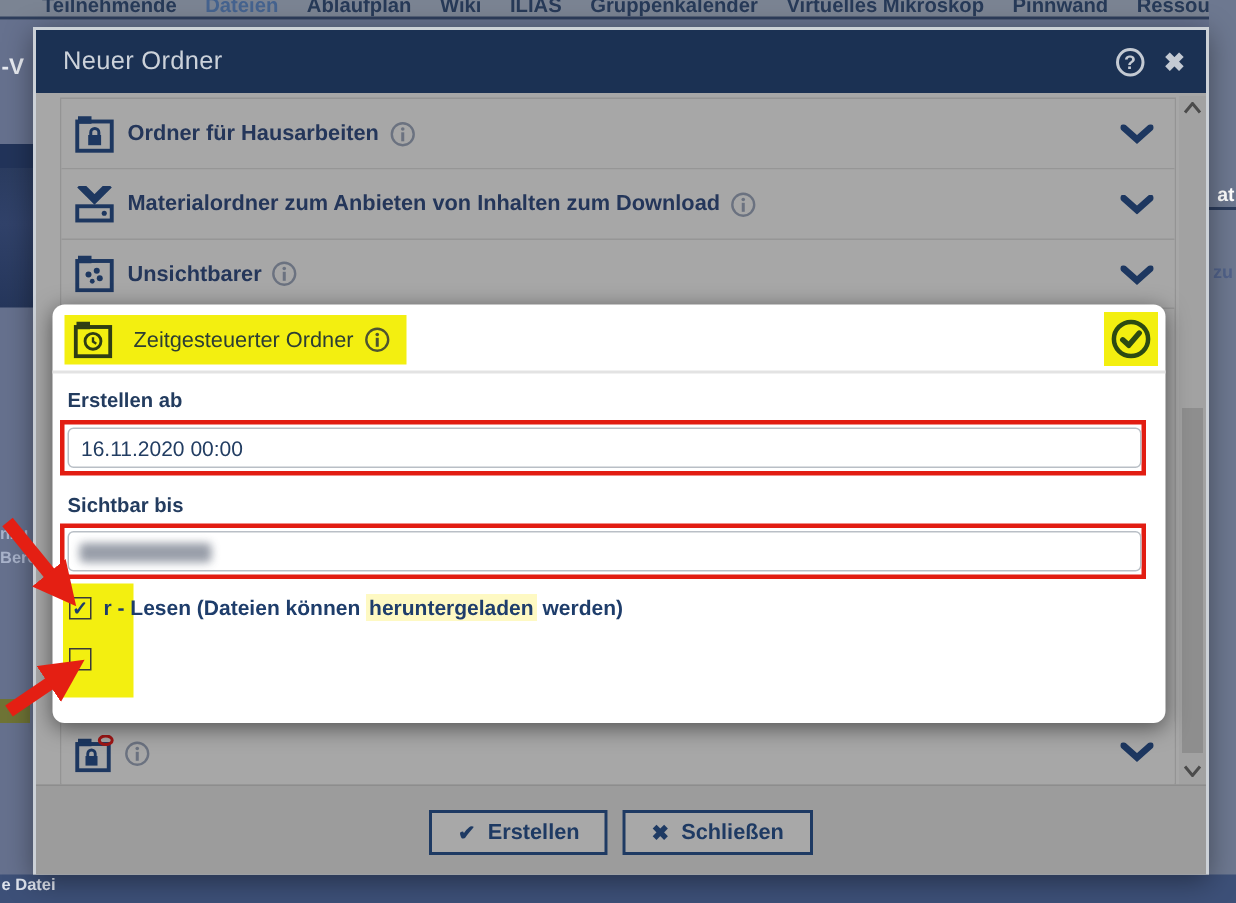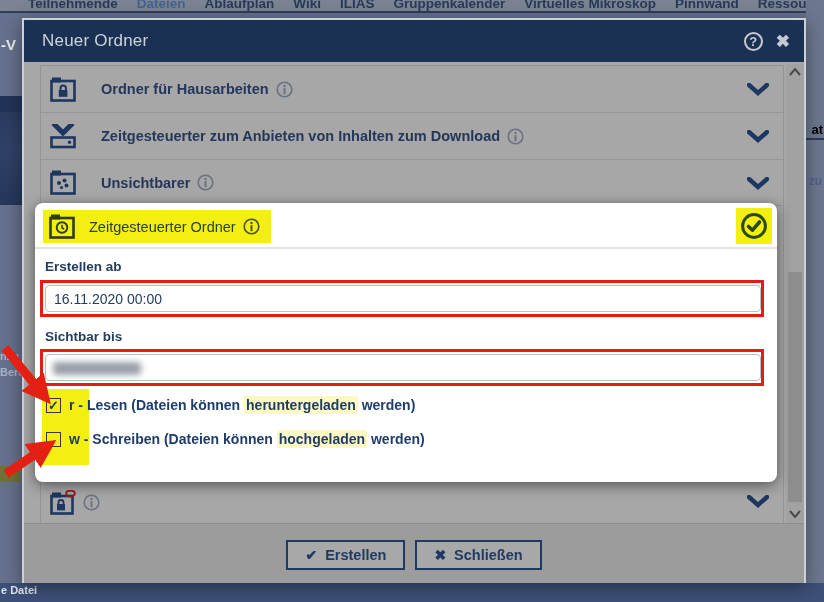--- a/index.html
+++ b/index.html
@@ -16,42 +16,42 @@
 
   .bg-frag { position:absolute; z-index:1; white-space:nowrap; overflow:hidden; }
   .frag-v { left:1px; top:36px; color:#e9ecf2; font-size:15px; font-weight:700; }
   .frag-navy-band { left:0; top:96px; width:22px; height:16px; background:#22345a; }
   .frag-photo { left:0; top:112px; width:22px; height:93px;
                 background:linear-gradient(180deg,#2b3c60 0%,#31426a 40%,#26375c 100%); }
   .frag-nzu { left:0; top:350px; color:#a9b3cb; font-size:11px; font-weight:700; }
   .frag-bere { left:0; top:366px; color:#a9b3cb; font-size:11px; font-weight:700; }
   .frag-olive { left:0; top:466px; width:20px; height:16px; background:#6f7436; }
   .strip-right { position:absolute; right:0; top:0; width:18px; height:602px; background:#6d7890; z-index:1; }
-  .frag-at { right:1px; top:122px; color:#000000; font-size:13px; font-weight:700;margin-left:36px; }
+  .frag-at { right:1px; top:122px; color:#ffffff; font-size:13px; font-weight:700;margin-left:36px; }
   .frag-rline { right:0; top:138px; width:18px; height:2px; background:#2c3c5c; }
   .frag-zu { right:2px; top:174px; color:#51628a; font-size:12px; font-weight:700; }
   .bottom-strip { position:absolute; left:0; top:583px; width:824px; height:19px; background:#3d5078; z-index:1; }
   .frag-edatei { position:absolute; left:1px; top:1px; color:#dfe4ee; font-size:11px; font-weight:700; }
 
   
   .modal { position:absolute; left:22px; top:18px; width:784px; height:565px; z-index:2;
            border:2px solid #ccd1d7; box-shadow:0 4px 18px rgba(0,0,0,.4); background:#a7a7a7; }
   .modal-header { position:absolute; left:0; top:0; width:100%; height:42px; background:#1b3153;
                   display:flex; align-items:center; }
   .modal-title { color:#ccd2da; font-size:17px; margin-left:18px; letter-spacing:.2px; }
   .hdr-icons { position:absolute; right:14px; top:0; height:42px; display:flex; align-items:center; gap:13px; }
   .help-circle { width:19px; height:19px; border:2px solid #c4cad3; border-radius:50%; color:#c4cad3;
                  font-size:13px; font-weight:700; display:flex; align-items:center; justify-content:center; }
   .close-x { color:#c4cad3; font-size:17px; font-weight:700; line-height:1; }
 
   .list { position:absolute; left:16px; top:45px; width:744px; height:458px; border:1px solid #949494; }
   .row { position:absolute; left:0; width:100%; height:47px; display:flex; align-items:center;
          border-bottom:1px solid #969696; background:#a7a7a7; }
   .row .ficon { margin-left:9px; width:26px; height:25px; flex:0 0 auto; }
-  .row .rlabel { margin-left:25px; font-size:14.5px; font-weight:700; color:#24365a; }
+  .row .rlabel { margin-left:9px; font-size:14.5px; font-weight:700; color:#24365a; }
   .row .chev { position:absolute; right:14px; top:17px; }
   .info-i { display:inline-block; vertical-align:-3px; margin-left:7px; }
 
   .scrollbar { position:absolute; left:762px; top:44px; width:18px; height:460px; background:#a2a2a2; }
   .sb-arrow { position:absolute; left:3px; width:12px; height:10px; }
   .sb-thumb { position:absolute; left:2px; width:14px; top:208px; height:230px; background:#8e8e8e; }
 
   .modal-footer { position:absolute; left:0; top:503px; width:100%; height:60px; background:#9c9c9c;
                   border-top:1px solid #8d8d8d; display:flex; justify-content:center; gap:10px; padding-top:16px; }
   .btn { height:30px; padding:0 17px; border:2px solid #1e3a63; background:#a8a8a8; color:#1e3a63;
@@ -164,21 +164,21 @@
       </div>
 
       <div class="row" style="top:47px">
         <span class="ficon">
           <svg viewBox="0 0 26 25" width="26" height="25">
             <path d="M5 1 L13 9 L21 1" fill="none" stroke="#1d3760" stroke-width="5" stroke-linecap="square"></path>
             <rect x="1.5" y="13.5" width="23" height="9.5" fill="none" stroke="#1d3760" stroke-width="2.6"></rect>
             <circle cx="19.5" cy="18.2" r="1.7" fill="#1d3760"></circle>
           </svg>
         </span>
-        <span class="rlabel">Zeitgesteuerter zum Anbieten von Inhalten zum Download</span>
+        <span class="rlabel">Materialordner zum Anbieten von Inhalten zum Download</span>
         <span class="info-i">
           <svg viewBox="0 0 17 17" width="17" height="17">
               <circle cx="8.5" cy="8.5" r="7.3" fill="none" stroke="#6b7280" stroke-width="1.6"></circle>
               <circle cx="8.5" cy="5" r="1.2" fill="#6b7280"></circle>
               <rect x="7.5" y="7.2" width="2" height="6" fill="#6b7280"></rect>
             </svg>
         </span>
         <span class="chev">
           <svg viewBox="0 0 22 13" width="22" height="13">
               <path d="M2 2 L11 10 L20 2" fill="none" stroke="#1d3760" stroke-width="4.4" stroke-linecap="round"></path>
@@ -304,21 +304,20 @@
 
     <div class="yellow-band"></div>
 
     <div class="cb-row" style="top:192px">
       <span class="cb">✓</span>
       <span class="cb-label"><span>r - </span><span>Lesen (Dateien können </span><span class="word-hl">heruntergeladen</span><span> werden)</span></span>
     </div>
 
     <div class="cb-row" style="top:226px">
       <span class="cb"></span>
-      <span class="cb-label"><span>w - </span><span>Schreiben (Dateien können </span><span class="word-hl">hochgeladen</span><span> werden)</span></span>
     </div>
   </div>
 
   <svg class="arrows-svg" viewBox="0 0 62 145">
     <defs>
       <marker id="ah" markerWidth="3.6" markerHeight="3.2" refX="0.6" refY="1.6" orient="auto">
         <path d="M0 0 L3.2 1.6 L0 3.2 z" fill="#e41f13"></path>
       </marker>
     </defs>
     <line x1="5" y1="8" x2="36" y2="46" stroke="#e41f13" stroke-width="9" marker-end="url(#ah)"></line>

